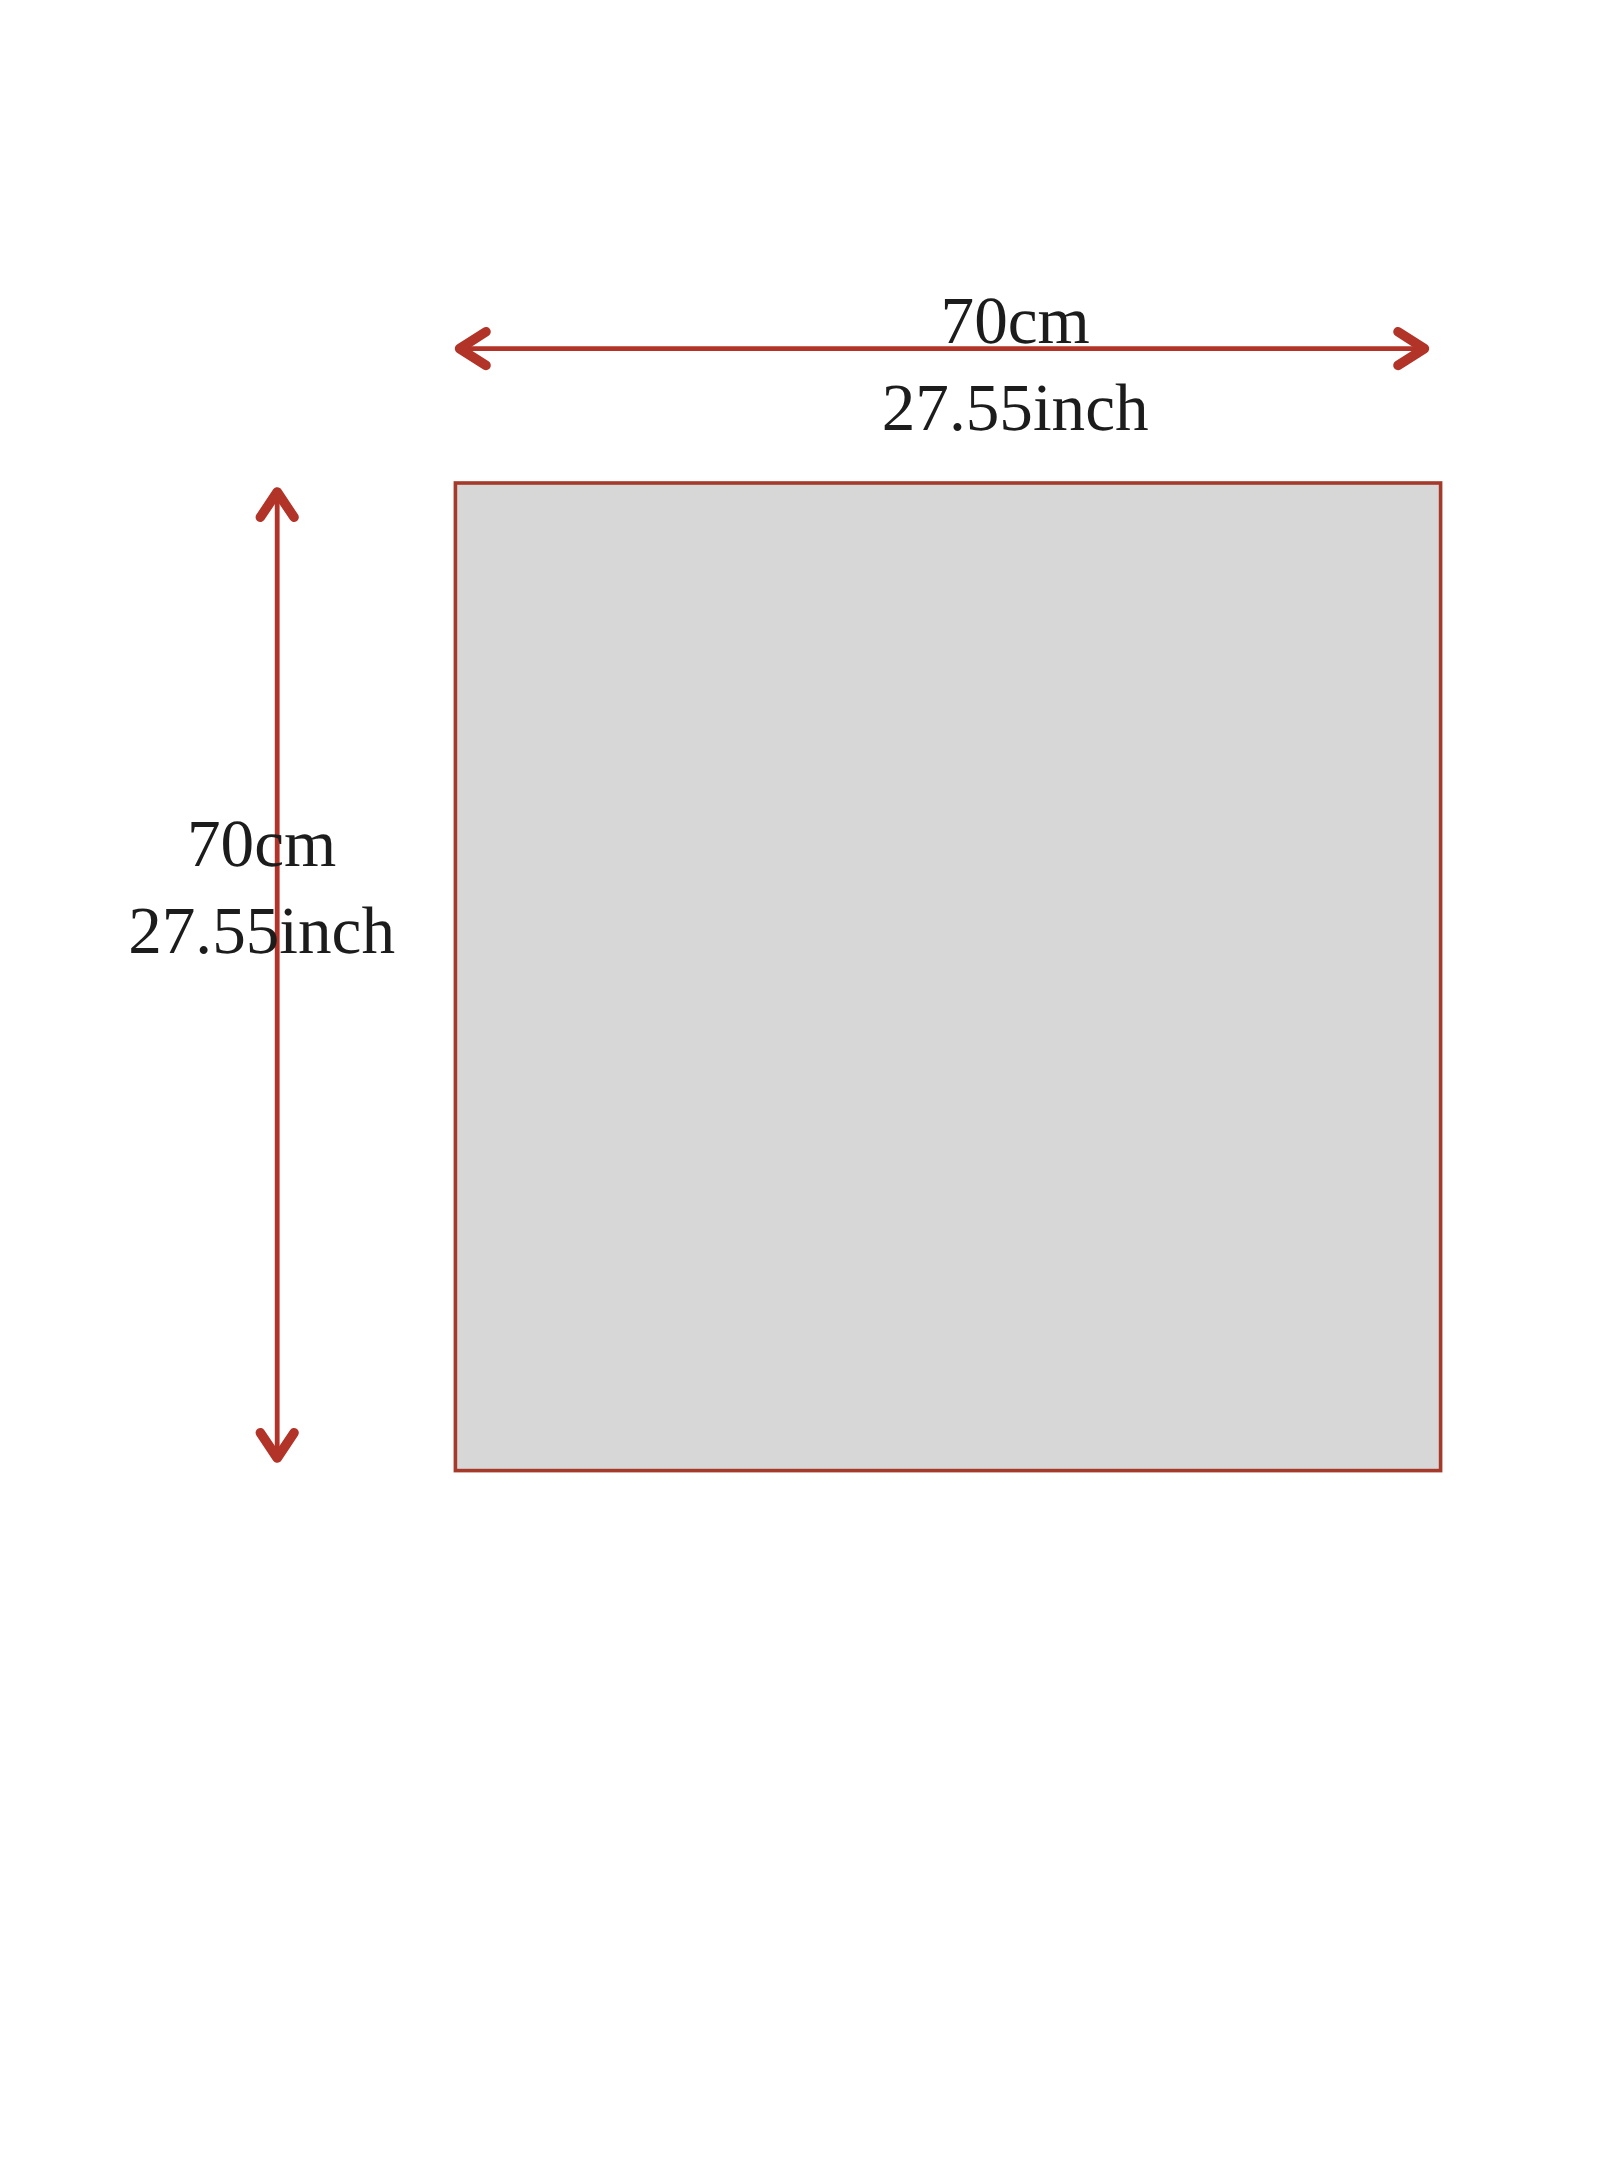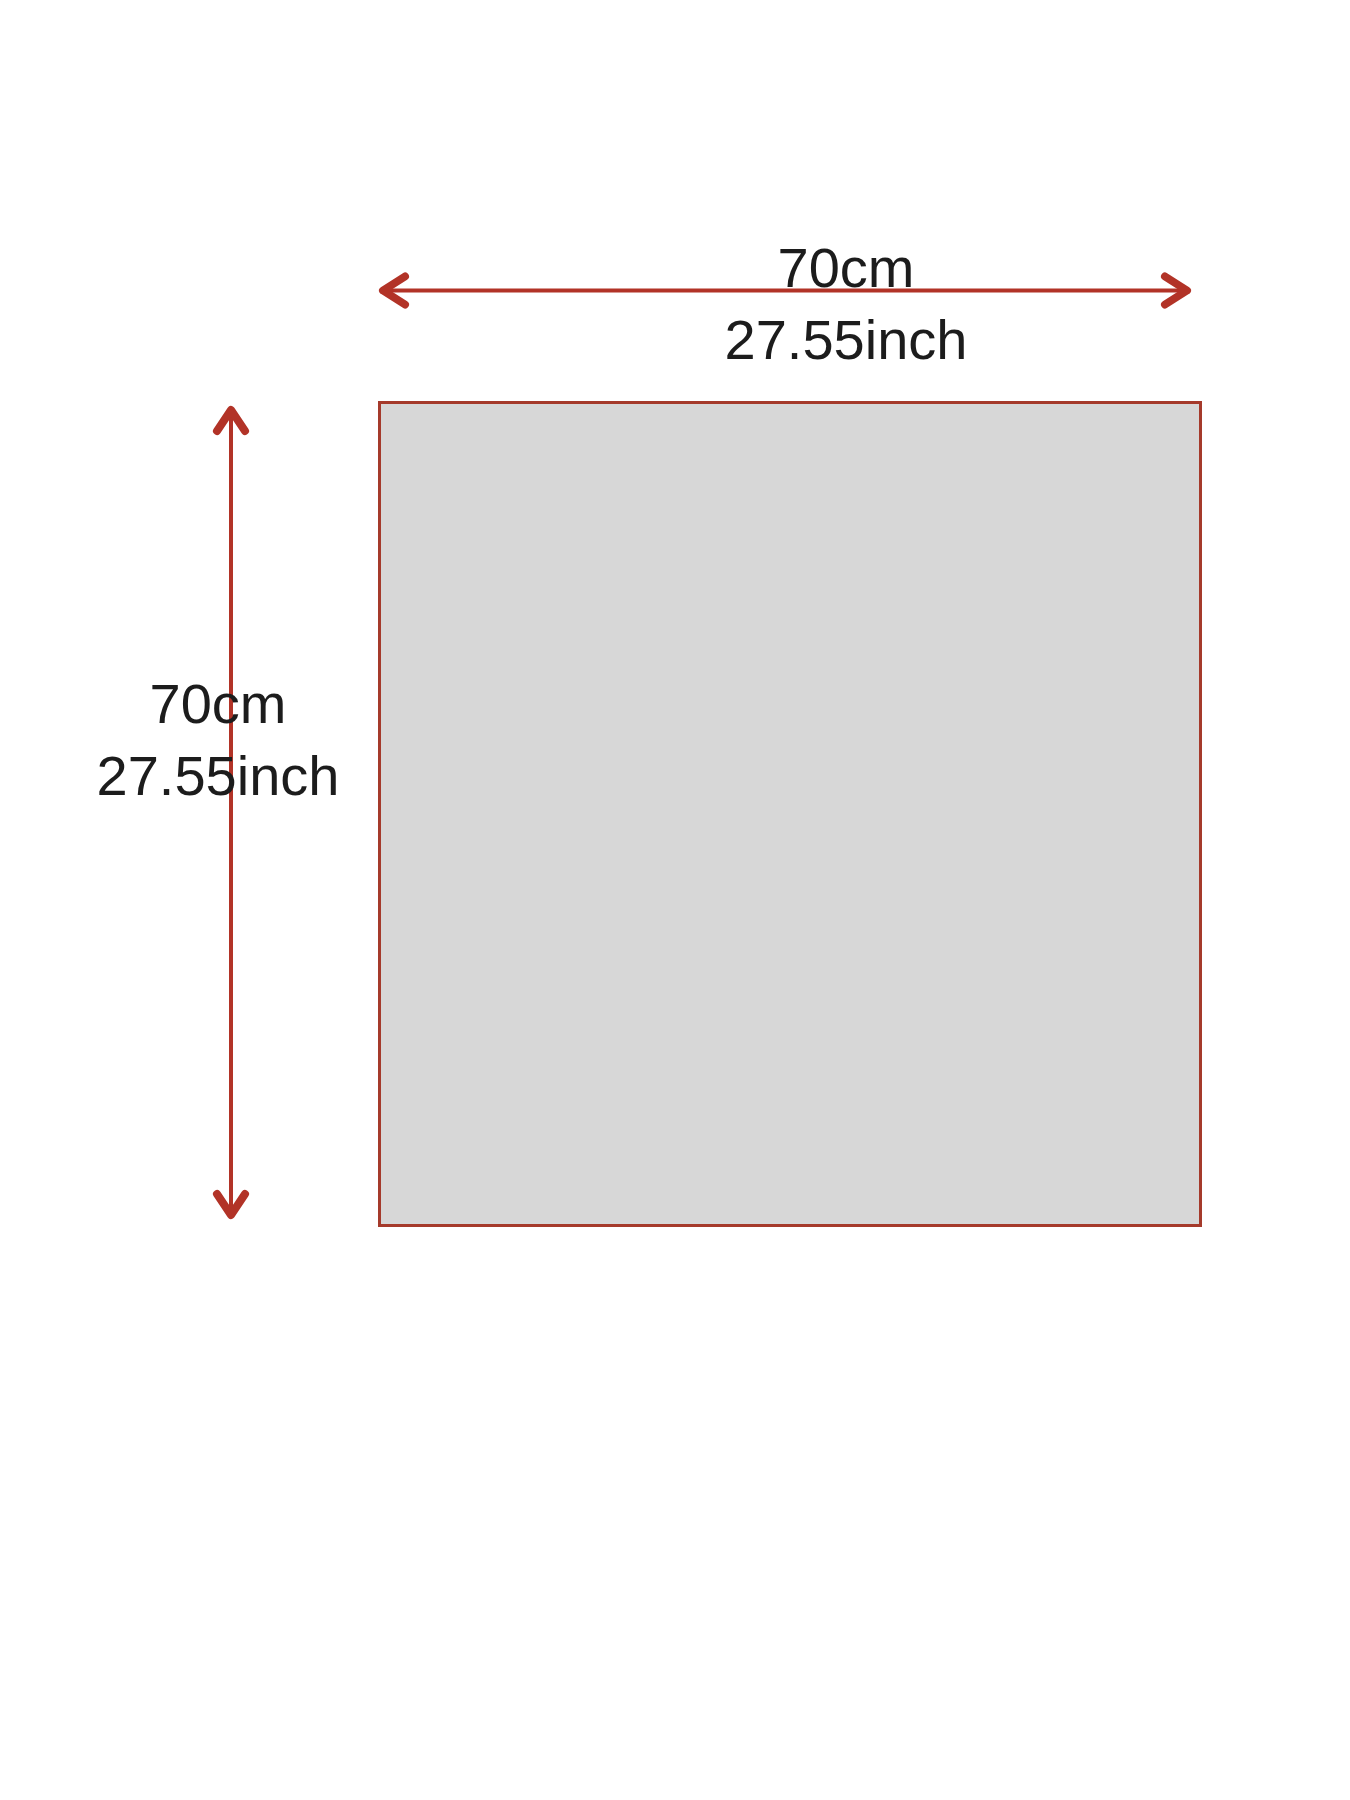--- a/index.html
+++ b/index.html
@@ -6,21 +6,21 @@
     margin: 0;
     padding: 0;
     background: var(--background, #ffffff);
   }
   .canvas {
     position: relative;
     width: 1168px;
     height: 1800px;
     margin: 0 auto;
     background: var(--background, #ffffff);
-    font-family: Liberation Sans, sans-serif;
+    font-family: Liberation Serif, serif;
     overflow: hidden;
   }
   .overlay {
     position: absolute;
     left: 0;
     top: 0;
     width: 1350px;
     height: 1800px;
     display: block;
   }

